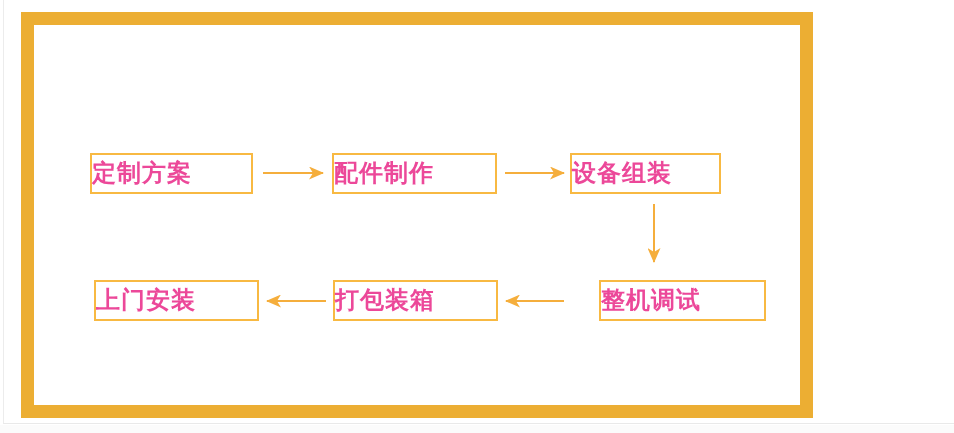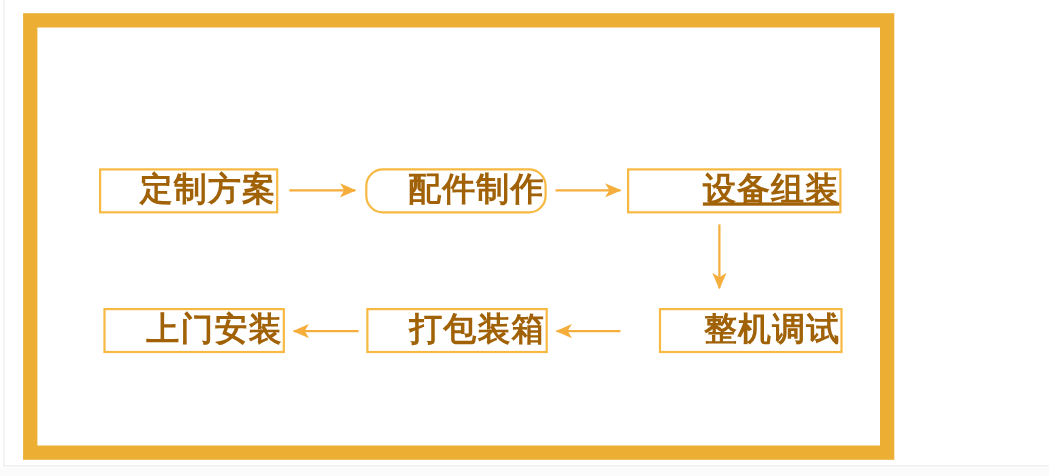--- a/index.html
+++ b/index.html
@@ -58,31 +58,31 @@
     color: #4f4f4f;
     line-height: 1;
     white-space: nowrap;
   }
   .node {
     position: absolute;
     box-sizing: border-box;
     height: 41px;
     border: 2px solid #f8b942;
     background: #ffffff;
-    text-align: right;
-    font-size: 30px;
+    text-align: left;
+    font-size: 24px;
     font-weight: 700;
-    color: #a16207;
+    color: #ec4899;
     line-height: 36px;
     letter-spacing: 1px;
     white-space: nowrap;
   }
   .n1 { left: 90px;  top: 153px; width: 163px; }
-  .n2 { left: 332px; top: 153px; width: 165px; border-radius: 16px; }
-  .n3 { left: 570px; top: 153px; width: 195px; text-decoration: underline; }
+  .n2 { left: 332px; top: 153px; width: 165px; }
+  .n3 { left: 570px; top: 153px; width: 151px; }
   .n4 { left: 571px; top: 280px; width: 167px; margin-left: 28px; }
   .n5 { left: 333px; top: 280px; width: 165px; }
   .n6 { left: 94px;  top: 280px; width: 165px; }
   .arrows {
     position: absolute;
     left: 0;
     top: 0;
     width: 954px;
     height: 433px;
     pointer-events: none;

